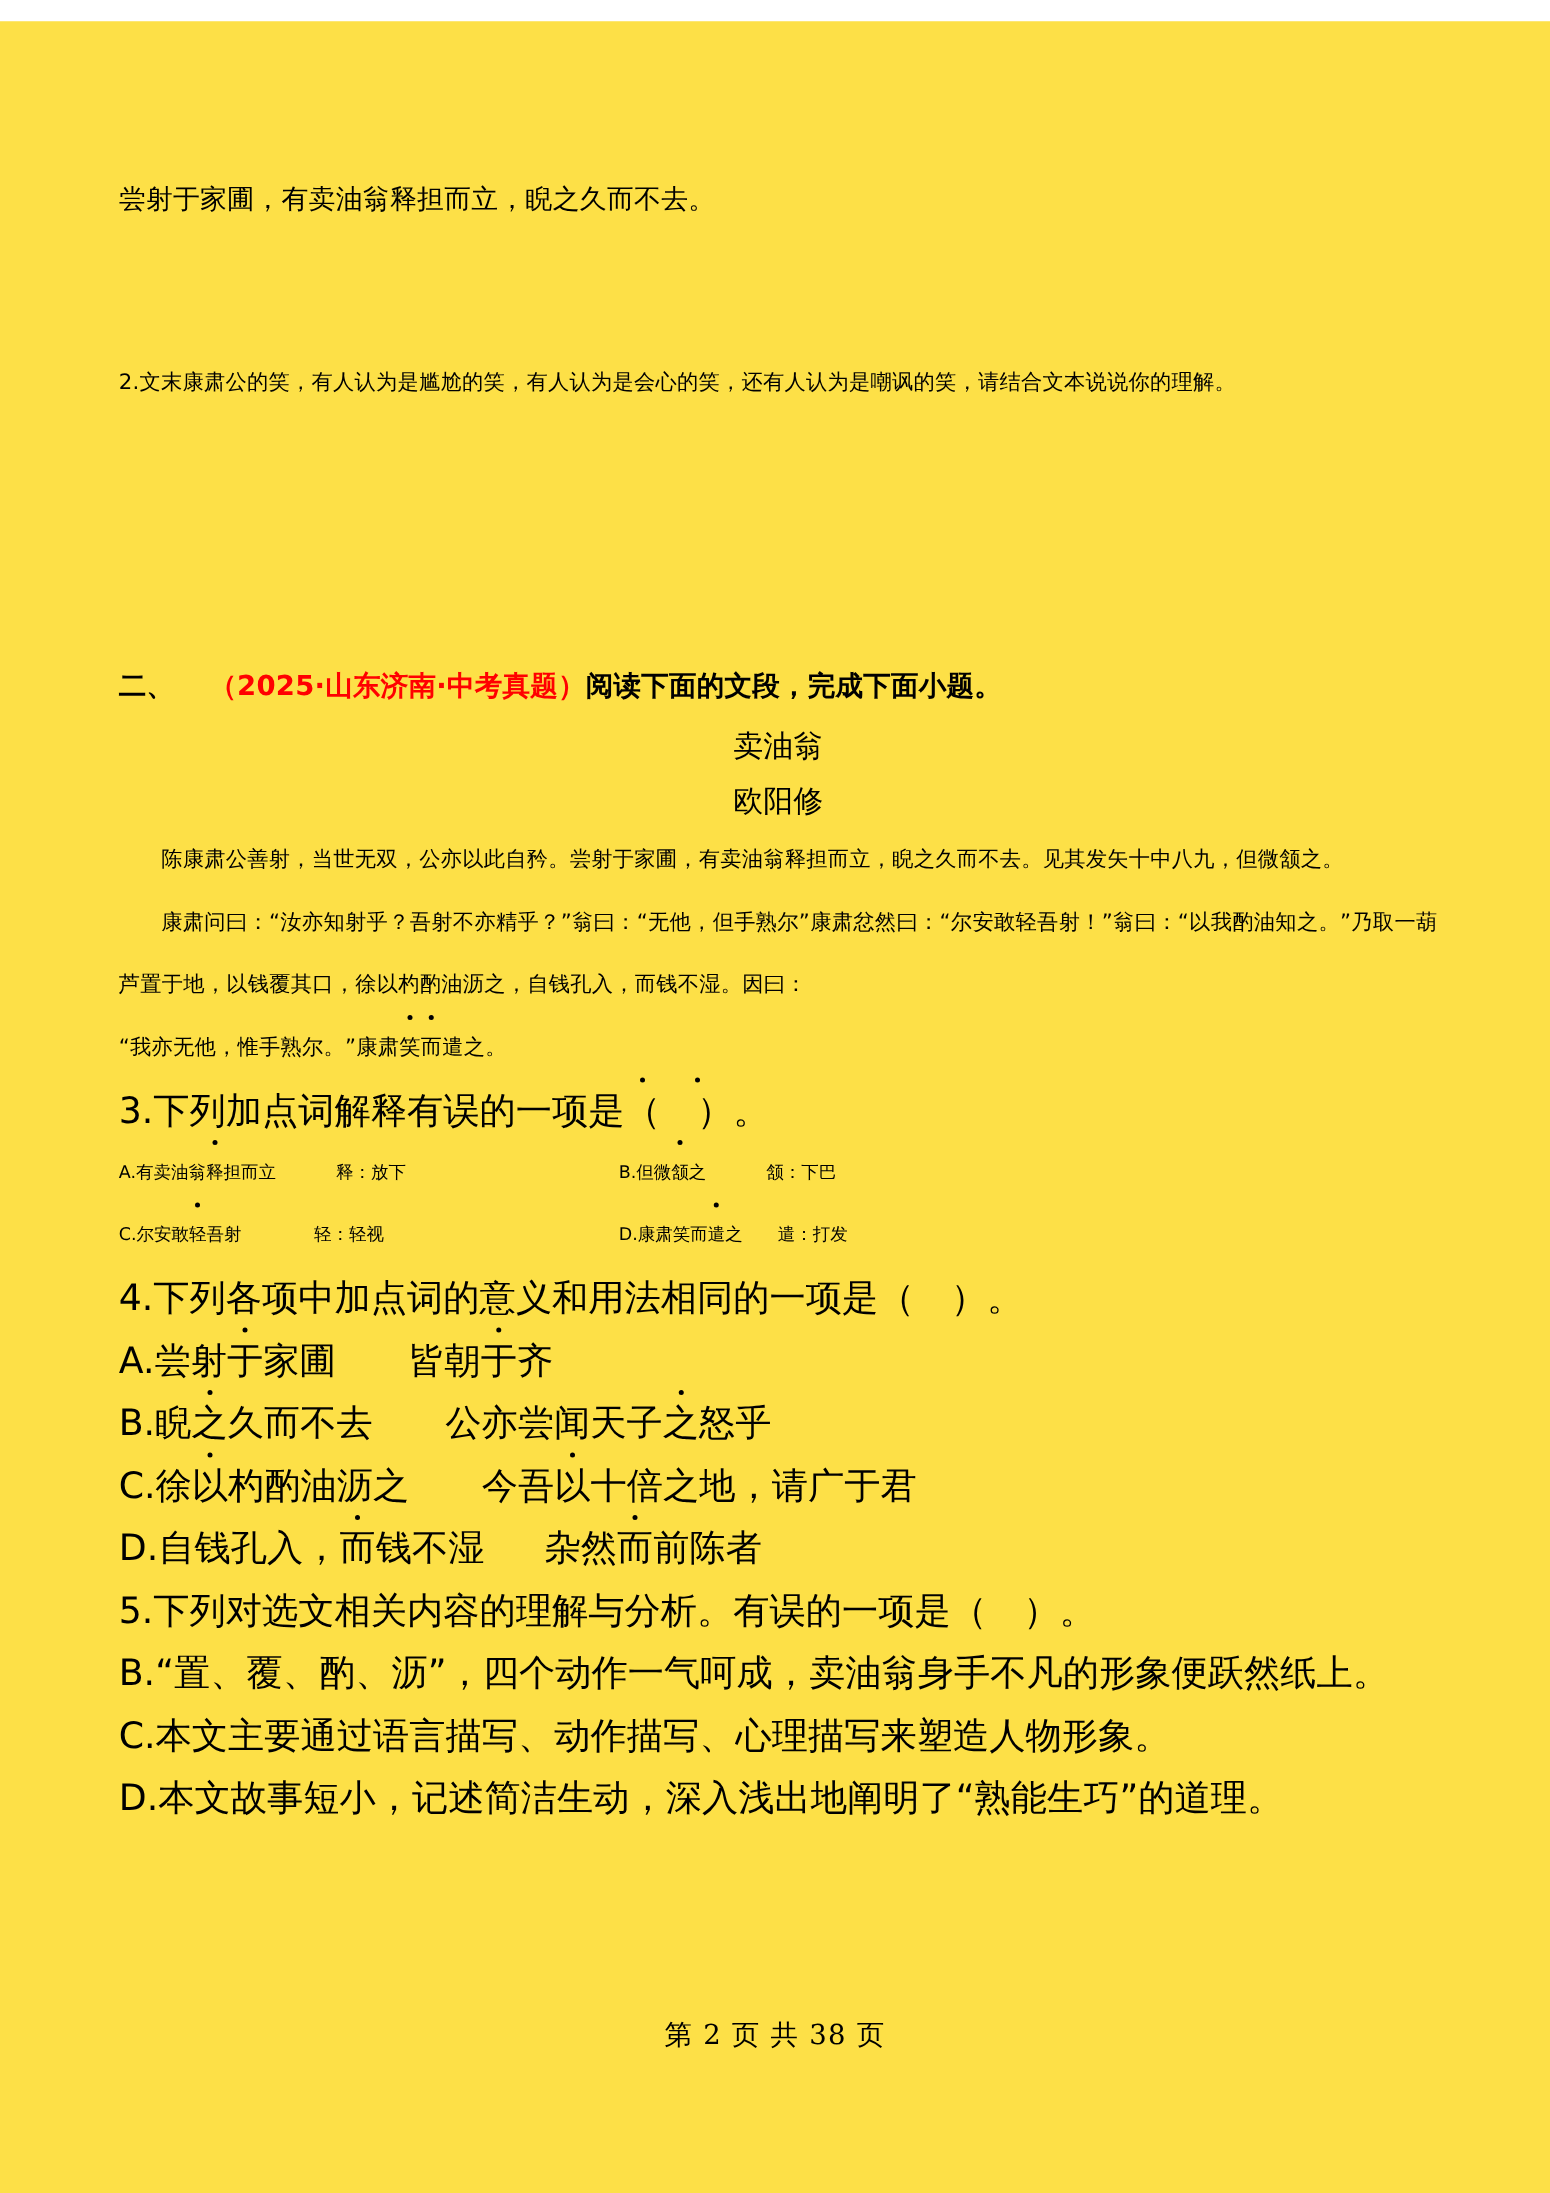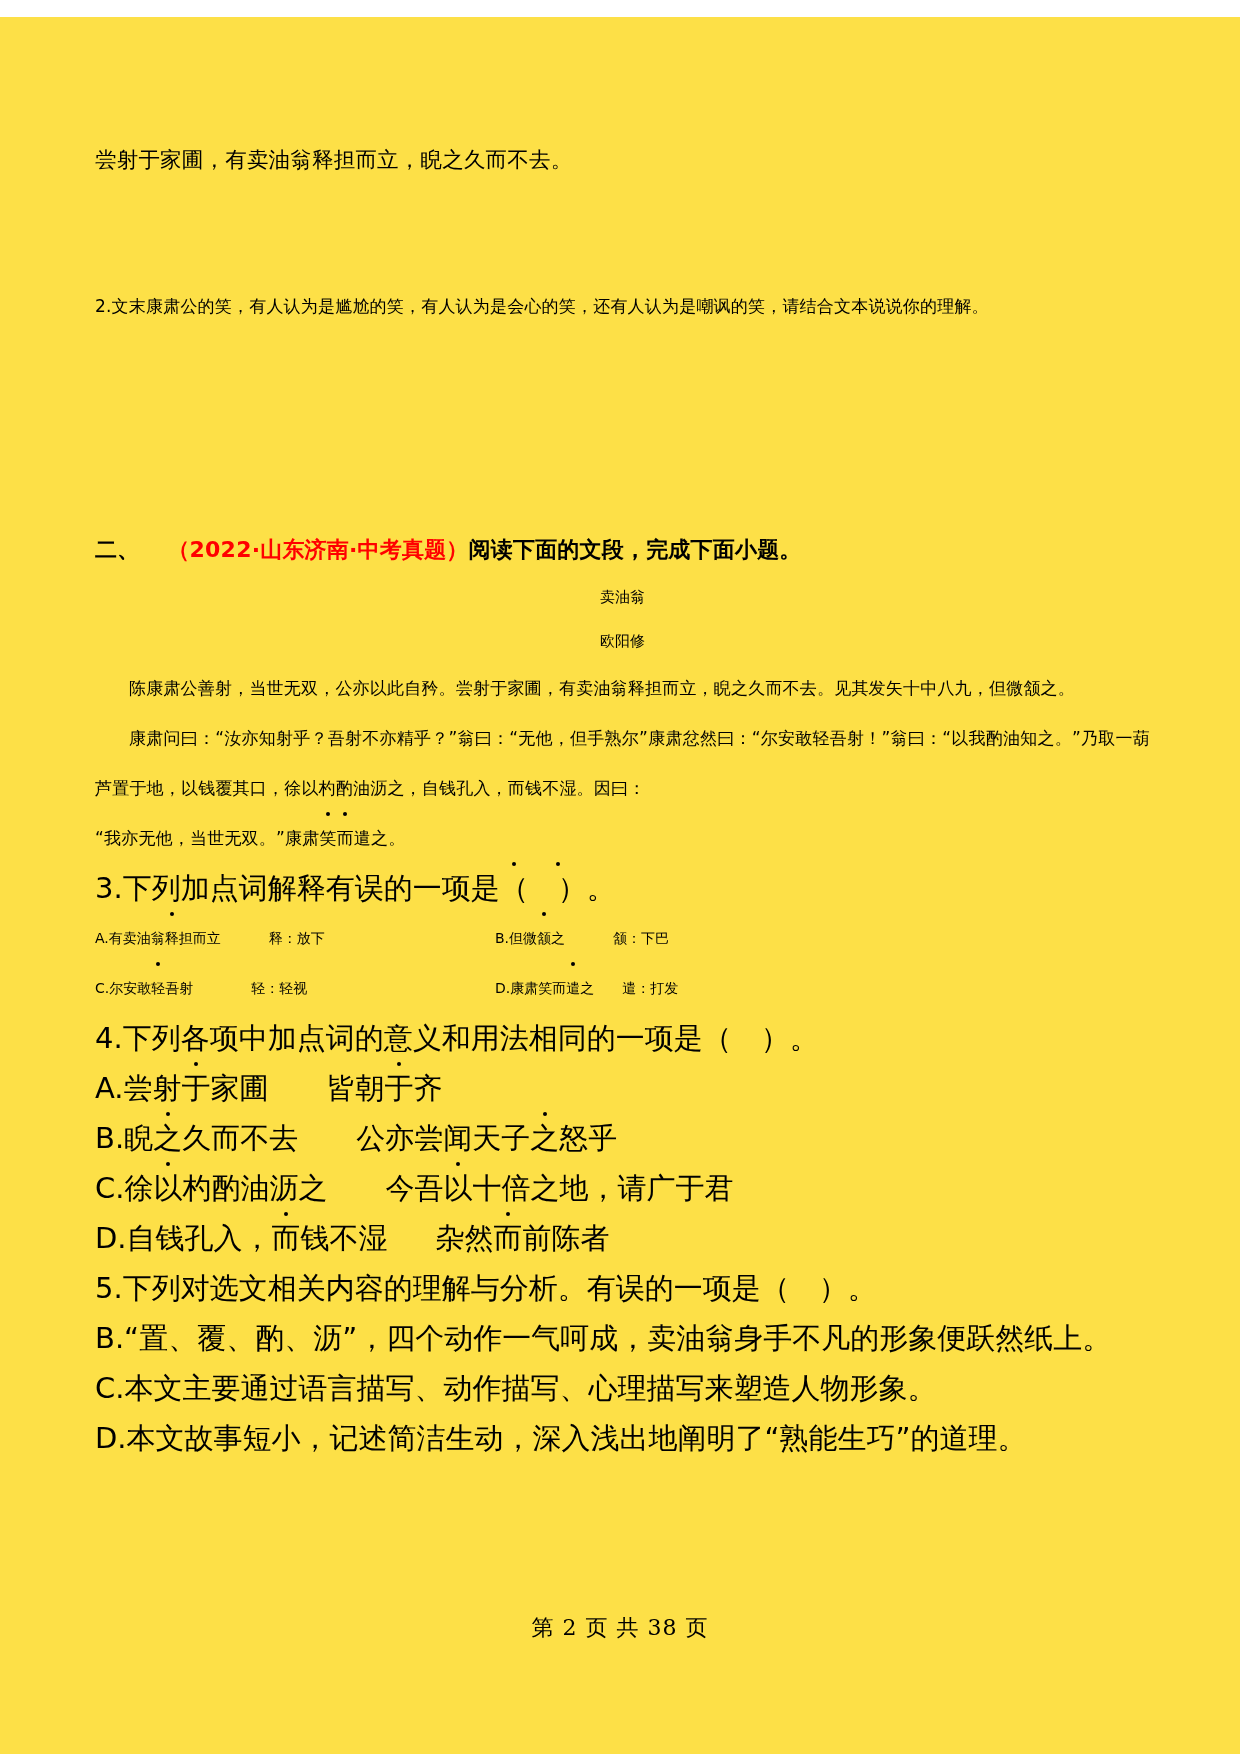--- a/index.html
+++ b/index.html
@@ -52,21 +52,21 @@
   .src-tag {
     color: #ff0000;
     font-weight: bold;
   }
   .heading-rest {
     font-weight: bold;
   }
 
   .centered {
     text-align: center;
-    font-size: 15px;
+    font-size: 24px;
     line-height: 44px;
   }
 
   
   .dotwrap {
     position: relative;
     display: inline-block;
   }
   .dotwrap::before {
     content: "";
@@ -117,29 +117,29 @@
 
   <div class="line">尝射于家圃，有卖油翁释担而立，睨之久而不去。</div>
 
   <div class="spacer-lg"></div>
 
   <div class="para">2.文末康肃公的笑，有人认为是尴尬的笑，有人认为是会心的笑，还有人认为是嘲讽的笑，请结合文本说说你的理解。</div>
 
   <div class="spacer-q2"></div>
 
   <div class="section-heading">
-    <span class="section-num">二、</span><span class="gap-sm"></span><span class="src-tag">（2022·山东济南·中考真题）</span><span class="heading-rest">阅读下面的文段，完成下面小题。</span>
+    <span class="section-num">二、</span><span class="gap-sm"></span><span class="src-tag">（2025·山东济南·中考真题）</span><span class="heading-rest">阅读下面的文段，完成下面小题。</span>
   </div>
 
   <div class="centered">卖油翁</div>
   <div class="centered">欧阳修</div>
 
   <div class="para indent2">陈康肃公善射，当世无双，公亦以此自矜。尝射于家圃，有卖油翁释担而立，睨之久而不去。见其发矢十中八九，但微颔之。</div>
   <div class="para indent2"><span>康肃问曰：“汝亦知射乎？吾射不亦精乎？”翁曰：“无他，但手熟尔”康肃忿然曰：“尔安敢轻吾射！”翁曰：“以我酌油知之。”乃取一葫芦置于地，以钱覆其口，徐以杓酌油沥之，自钱孔入，而钱不湿。因曰：</span></div>
-  <div class="para"><span>“我亦无他，当世无双。”康肃</span><span class="dotwrap">笑</span><span class="dotwrap">而</span><span>遣之。</span></div>
+  <div class="para"><span>“我亦无他，惟手熟尔。”康肃</span><span class="dotwrap">笑</span><span class="dotwrap">而</span><span>遣之。</span></div>
 
   <div class="qline"><span>3.下列加点词解释有误的一项是</span><span class="dotwrap">（</span><span class="dotwrap">　）</span><span>。</span></div>
 
   <div class="opt-row">
     <div class="opt-col"><span>A.</span><span>有卖油翁</span><span class="dotwrap">释</span><span>担而立</span><span class="gap-md"></span><span>释：放下</span></div>
     <div class="opt-col"><span>B.</span><span>但微</span><span class="dotwrap">颔</span><span>之</span><span class="gap-md"></span><span>颔：下巴</span></div>
   </div>
 
   <div class="opt-row">
     <div class="opt-col"><span>C.</span><span>尔安敢</span><span class="dotwrap">轻</span><span>吾射</span><span class="gap-lg"></span><span>轻：轻视</span></div>

